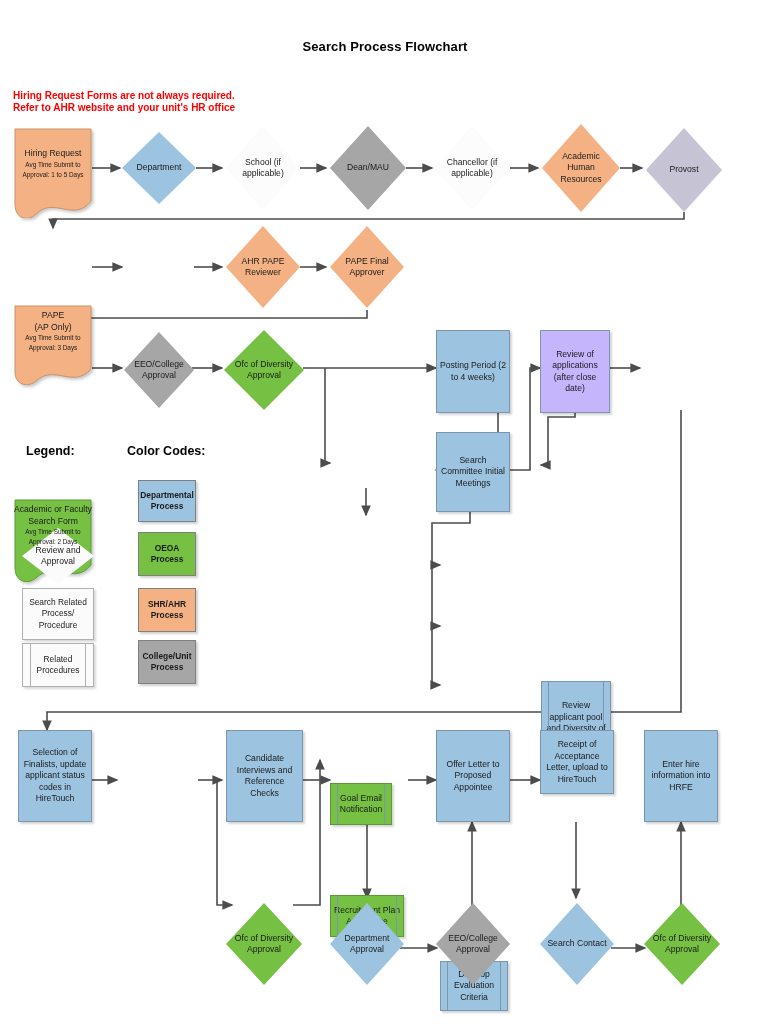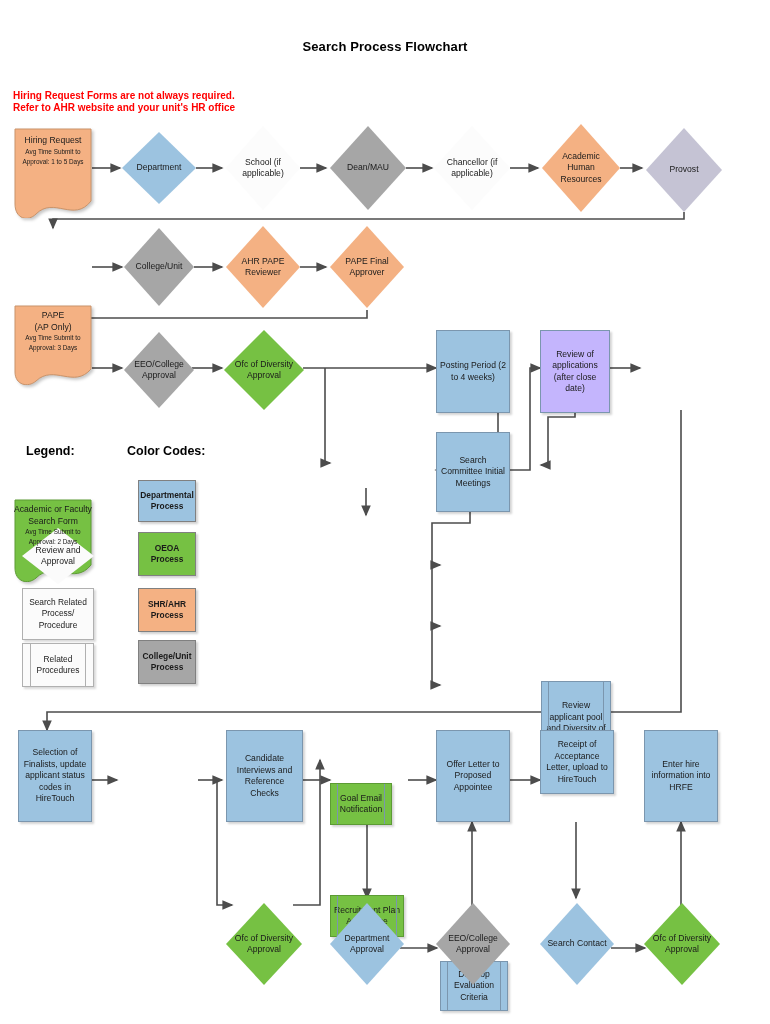--- a/index.html
+++ b/index.html
@@ -33,21 +33,21 @@
   .diam{display:flex;align-items:center;justify-content:center;}
   .diam .dshape{position:absolute;left:0;top:0;width:100%;height:100%;
         clip-path:polygon(50% 0,100% 50%,50% 100%,0 50%);
         filter:drop-shadow(2px 2px 1.5px rgba(0,0,0,.25));}
   .diam .lbl{position:relative;z-index:2;width:86%;text-align:center;line-height:11px;}
 
   
   .form{position:relative;}
   .form .fshape{position:absolute;left:0;top:0;width:100%;height:100%;
         filter:drop-shadow(2px 2px 1.5px rgba(0,0,0,.22));}
-  .form .lbl{position:relative;z-index:2;width:100%;text-align:center;padding-top:7px;}
+  .form .lbl{position:relative;z-index:2;width:100%;text-align:center;padding-top:20px;}
 
   .t-main{font-size:8.6px;display:block;line-height:11.5px;}
   .t-sub{font-size:6.4px;display:block;line-height:10px;}
 
   
   .legend-h{position:absolute;font-size:12.5px;font-weight:bold;color:#000;}
   .sw{position:absolute;box-sizing:border-box;border:1px solid #808080;
       display:flex;align-items:center;justify-content:center;text-align:center;
       font-size:8.4px;font-weight:bold;line-height:11px;
       box-shadow:2px 2px 2px rgba(0,0,0,.18);}
@@ -195,26 +195,20 @@
       <path d="M1,1 H77 V64 C60,84 40,59 22,76 C14,83 1,80 1,67 Z" fill="#f4b183" stroke="#c9936a" stroke-width="1"></path>
     </svg>
     <div class="lbl" style="padding-top:5px;">
       <span class="t-main">PAPE</span>
       <span class="t-main">(AP Only)</span>
       <span class="t-sub">Avg Time Submit to</span>
       <span class="t-sub">Approval: 3 Days</span>
     </div>
   </div>
 
-  <div class="node diam" style="left:124px;top:228px;width:70px;height:78px;">
-    <div class="dshape" style="background:#a6a6a6;"></div>
-    <div class="lbl">
-        <span class="t-main">College/Unit</span>
-      </div>
-  </div>
 
   <div class="node diam" style="left:226px;top:226px;width:74px;height:82px;">
     <div class="dshape" style="background:#f4b183;"></div>
     <div class="lbl">
         <span class="t-main">AHR PAPE Reviewer</span>
       </div>
   </div>
 
   <div class="node diam" style="left:330px;top:226px;width:74px;height:82px;">
     <div class="dshape" style="background:#f4b183;"></div>

